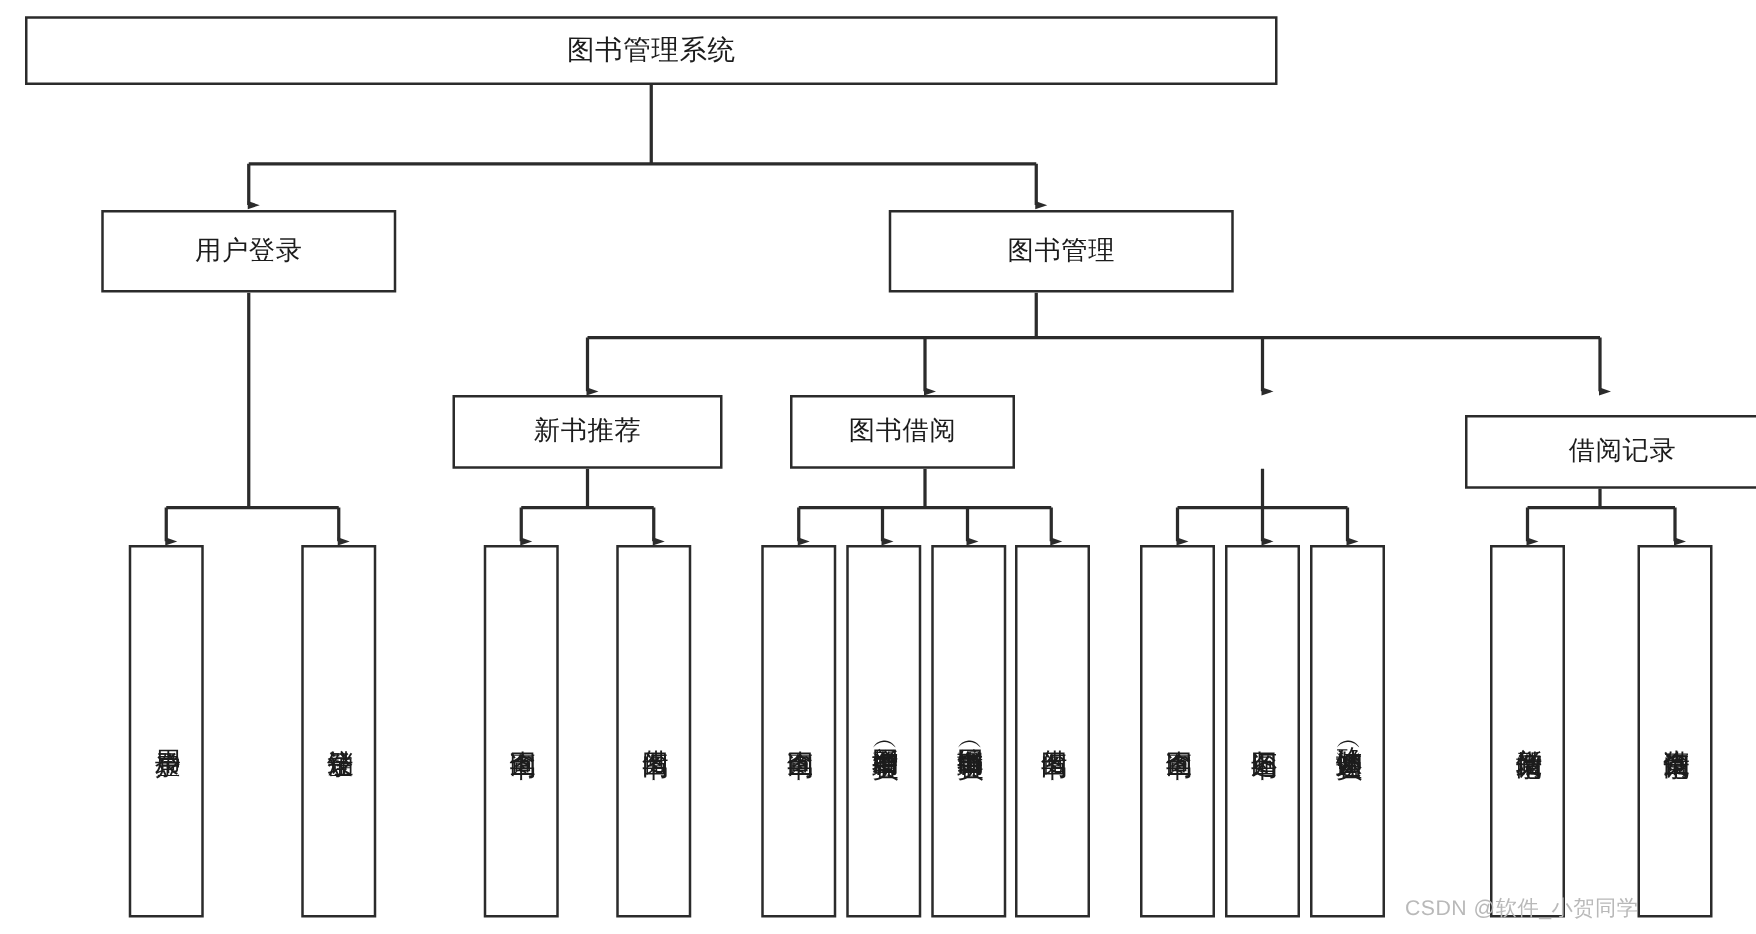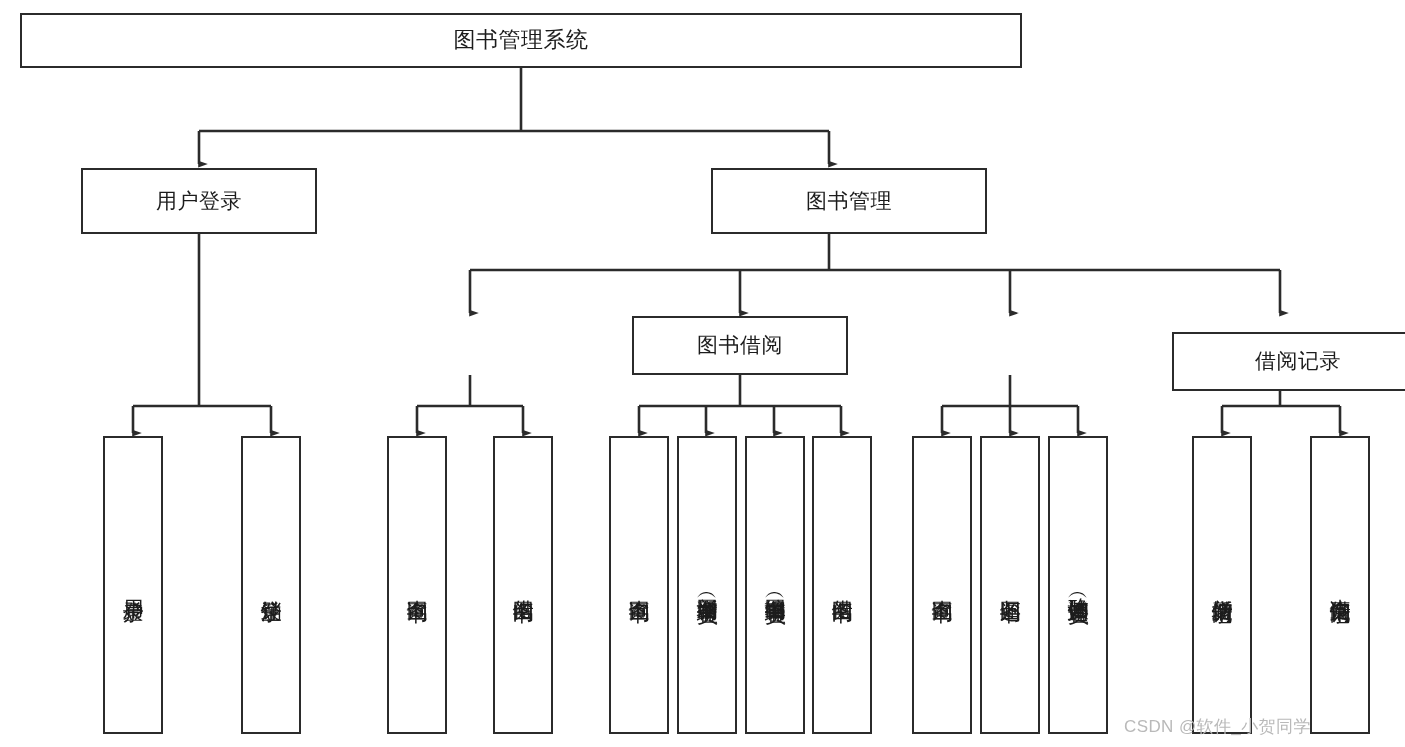--- a/index.html
+++ b/index.html
@@ -131,22 +131,25 @@
   </div>
 
   <div class="node h" style="left:81px; top:168px; width:236px; height:66px;">
     <span class="node-label">用户登录</span>
   </div>
 
   <div class="node h" style="left:711px; top:168px; width:276px; height:66px;">
     <span class="node-label">图书管理</span>
   </div>
 
-
-  <div class="node h" style="left:632px; top:316px; width:216px; height:59px;">
+  <div class="node h" style="left:362px; top:316px; width:216px; height:59px;">
+    <span class="node-label">新书推荐</span>
+  </div>
+
+  <div class="node h" style="left:632px; top:316px; width:180px; height:59px;">
     <span class="node-label">图书借阅</span>
   </div>
 
 
   <div class="node h" style="left:1172px; top:332px; width:252px; height:59px;">
     <span class="node-label">借阅记录</span>
   </div>
 
   <div class="node v" style="left:103px; top:436px; width:60px; height:298px;">
     <span class="node-label">用户登录</span>

